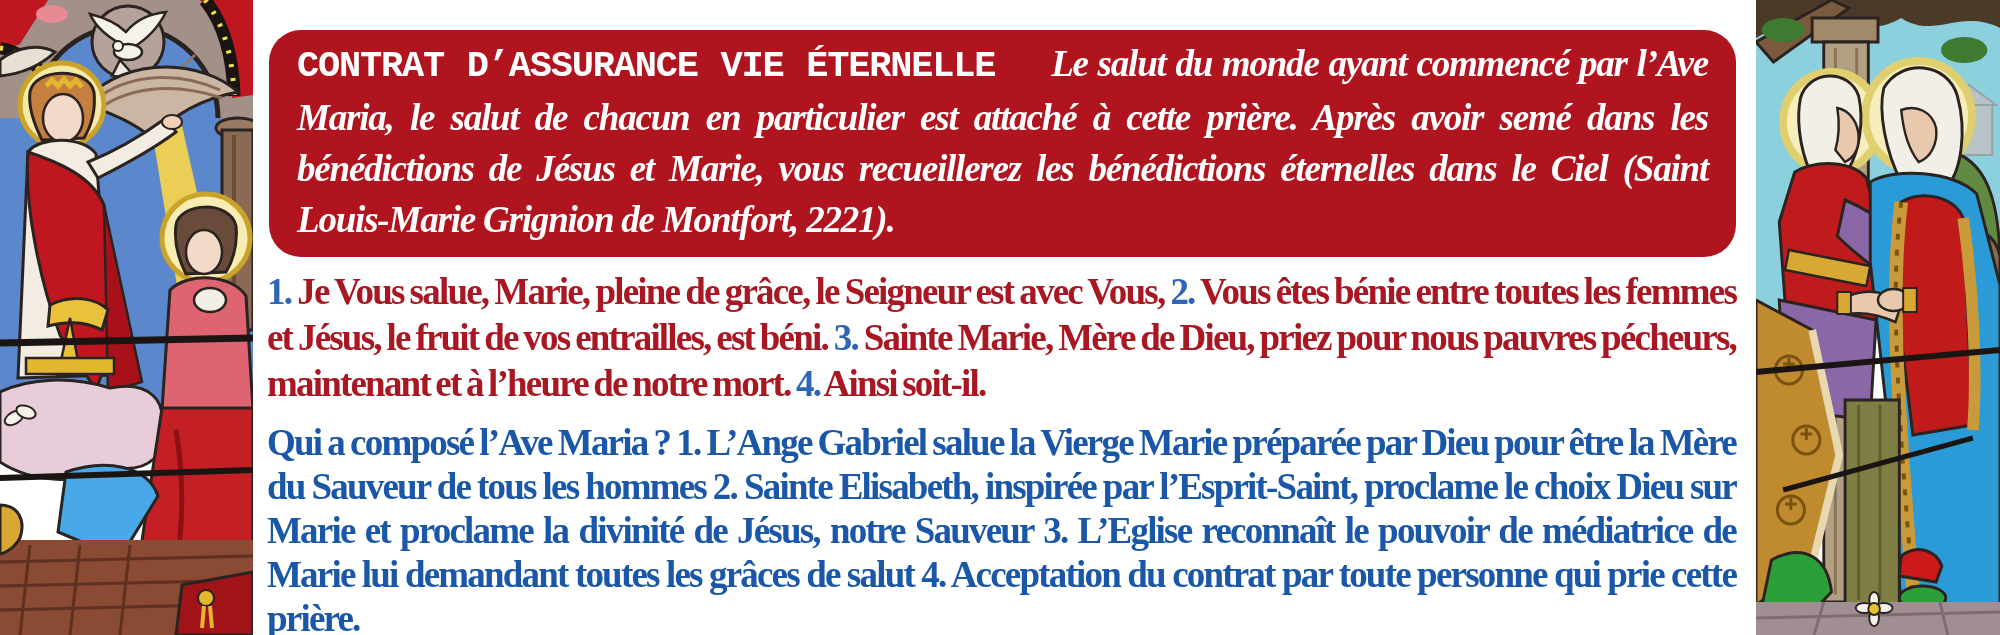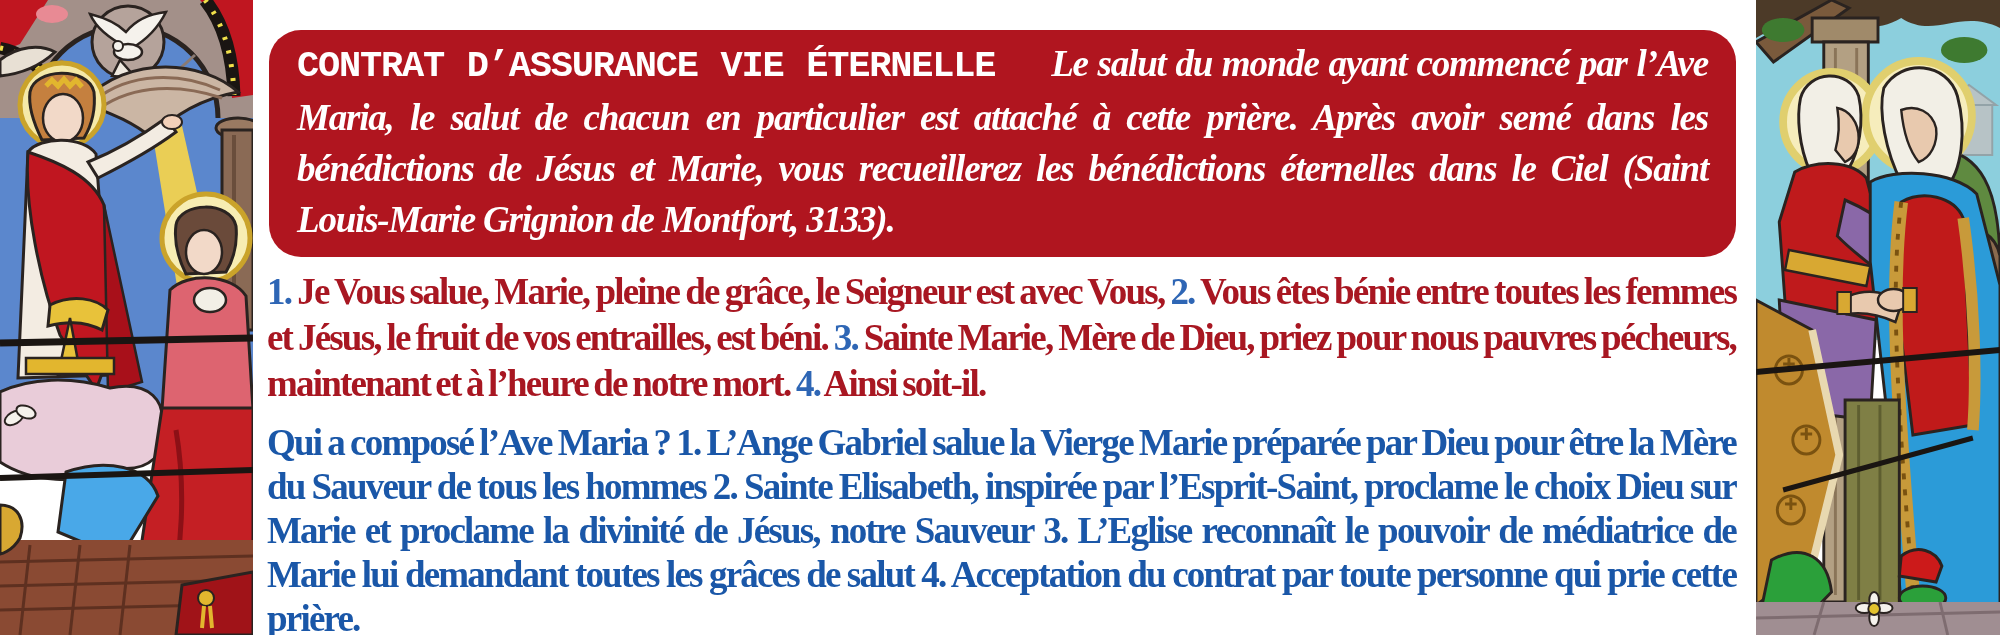--- a/index.html
+++ b/index.html
@@ -154,21 +154,21 @@
       <g stroke="#2a2320" stroke-width="2" fill="#f5f2ec">
         <ellipse cx="14" cy="418" rx="10" ry="6" transform="rotate(-30 14 418)"></ellipse>
         <ellipse cx="26" cy="412" rx="10" ry="6" transform="rotate(20 26 412)"></ellipse>
       </g>
     </svg>
   </div>
 
   <div class="center">
     <div class="banner">
       <span class="title">CONTRAT D’ASSURANCE VIE ÉTERNELLE</span>
-      <span class="quote">Le salut du monde ayant commencé par l’Ave Maria, le salut de chacun en particulier est attaché à cette prière. Après avoir semé dans les bénédictions de Jésus et Marie, vous recueillerez les bénédictions éternelles dans le Ciel (Saint Louis-Marie Grignion de Montfort, 3133).</span>
+      <span class="quote">Le salut du monde ayant commencé par l’Ave Maria, le salut de chacun en particulier est attaché à cette prière. Après avoir semé dans les bénédictions de Jésus et Marie, vous recueillerez les bénédictions éternelles dans le Ciel (Saint Louis-Marie Grignion de Montfort, 2221).</span>
     </div>
 
     <p class="para para-prayer"><span class="seg-blue">1.</span><span class="seg-red"> Je Vous salue, Marie, pleine de grâce, le Seigneur est avec Vous, </span><span class="seg-blue">2.</span><span class="seg-red"> Vous êtes bénie entre toutes les femmes et Jésus, le fruit de vos entrailles, est béni. </span><span class="seg-blue">3.</span><span class="seg-red"> Sainte Marie, Mère de Dieu, priez pour nous pauvres pécheurs, maintenant et à l’heure de notre mort. </span><span class="seg-blue">4.</span><span class="seg-red"> Ainsi soit-il.</span></p>
 
     <p class="para para-composition">Qui a composé l’Ave Maria ? 1. L’Ange Gabriel salue la Vierge Marie préparée par Dieu pour être la Mère du Sauveur de tous les hommes 2. Sainte Elisabeth, inspirée par l’Esprit-Saint, proclame le choix Dieu sur Marie et proclame la divinité de Jésus, notre Sauveur 3. L’Eglise reconnaît le pouvoir de médiatrice de Marie lui demandant toutes les grâces de salut 4. Acceptation du contrat par toute personne qui prie cette prière.</p>
   </div>
 
   <div class="glass-panel panel-right">
     <svg viewBox="0 0 252 635" preserveAspectRatio="none">
 

